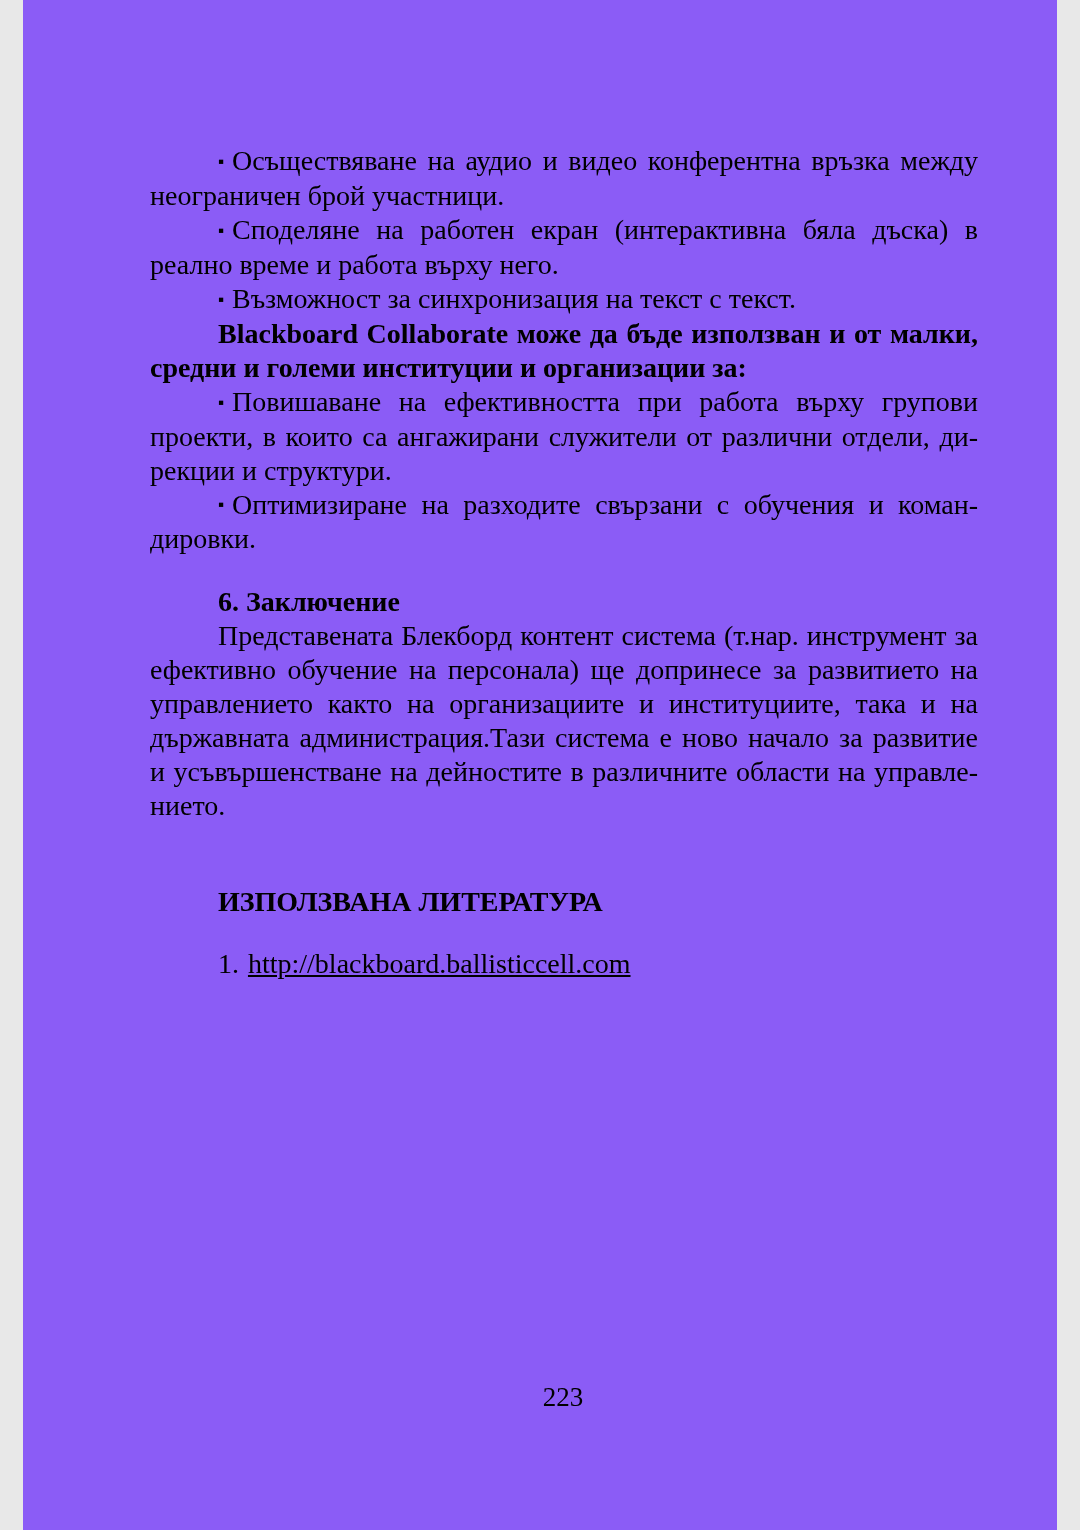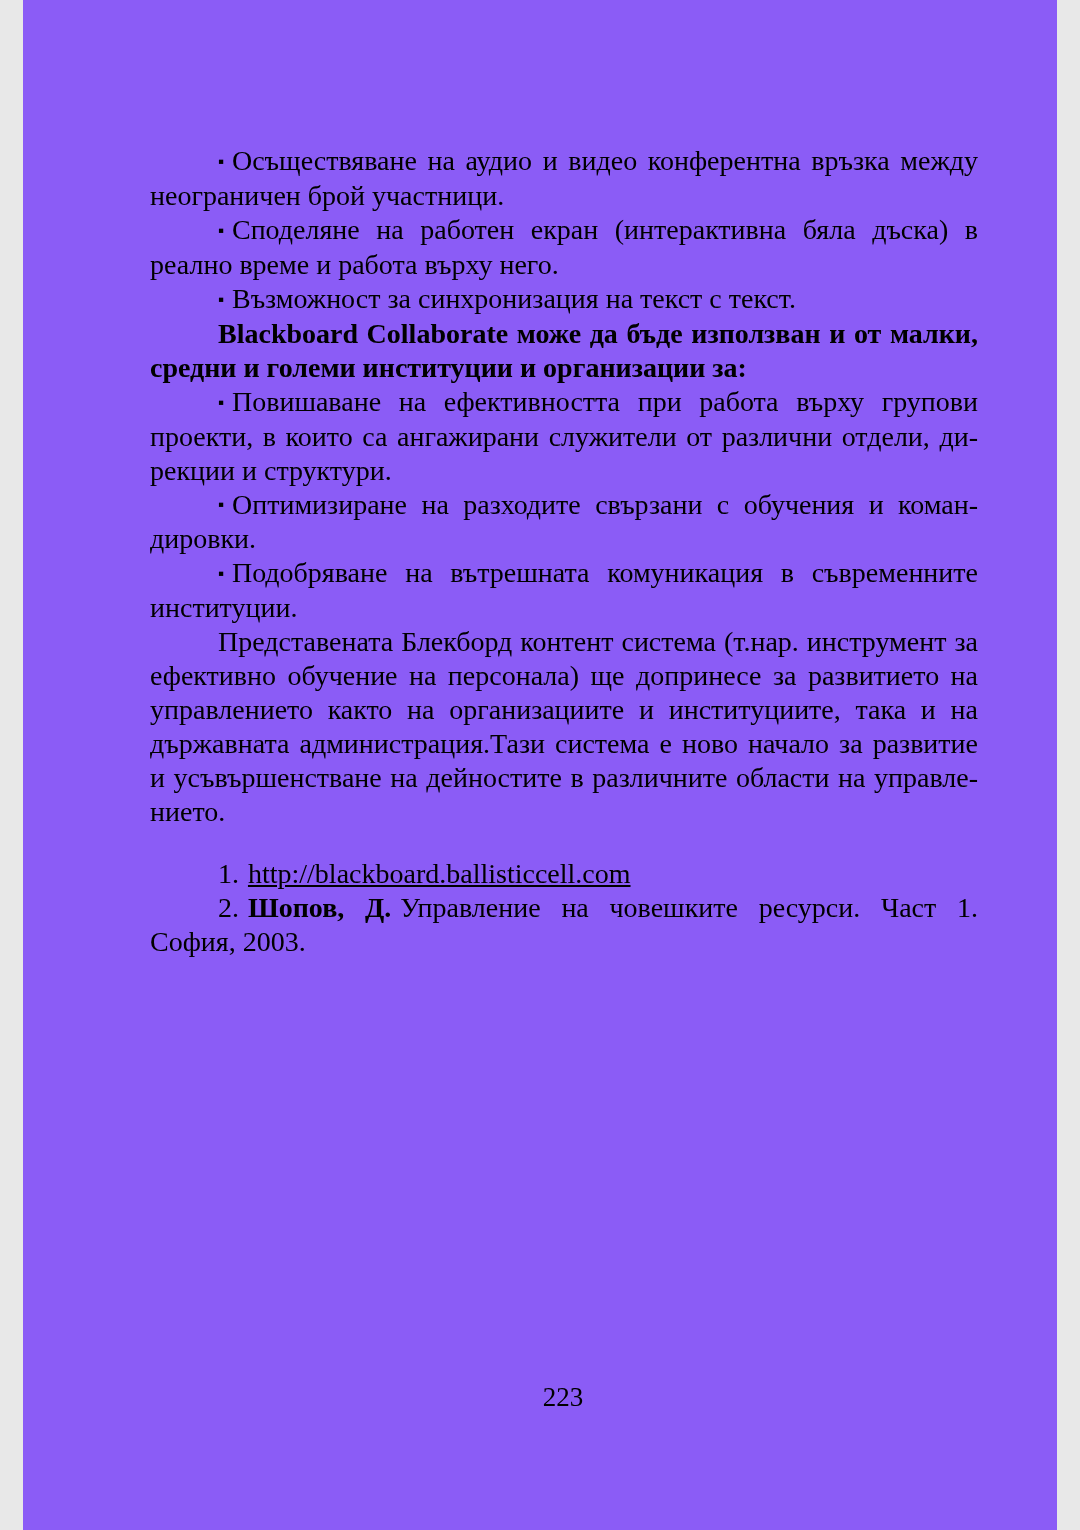--- a/index.html
+++ b/index.html
@@ -70,26 +70,26 @@
 
     <p><span class="bullet">▪</span><span>Възможност за синхронизация на текст с текст.</span></p>
 
     <p class="bold">Blackboard Collaborate може да бъде използван и от малки, средни и големи институции и организации за:</p>
 
     <p><span class="bullet">▪</span><span>Повишаване на ефективността при работа върху групови проекти, в които са ангажирани служители от различни отдели, ди­рекции и структури.</span></p>
 
     <p><span class="bullet">▪</span><span>Оптимизиране на разходите свързани с обучения и коман­дировки.</span></p>
 
 
-    <p><span class="bullet">▪</span><span>Подобряване на вътрешната комуникация в съвременните институции.</span></p>
 
+    <p class="h-conclusion">6. Заключение</p>
 
     <p>Представената Блекборд контент система (т.нар. инструмент за ефективно обучение на персонала) ще допринесе за развитието на управлението както на организациите и институциите, така и на държавната администрация.Тази система е ново начало за развитие и усъвършенстване на дейностите в различните области на управле­нието.</p>
 
+    <p class="lit-heading">ИЗПОЛЗВАНА ЛИТЕРАТУРА</p>
 
     <p class="ref ref-first"><span class="ref-num">1.</span><a class="ref-link">http://blackboard.ballisticcell.com</a></p>
 
-    <p class="ref"><span class="ref-num">2.</span><span class="ref-author">Шопов, Д.</span><span>Управление на човешките ресурси. Част 1. София, 2003.</span></p>
 
   </div>
 
   <div class="page-number">223</div>
 </div>
 
 </body></html>

